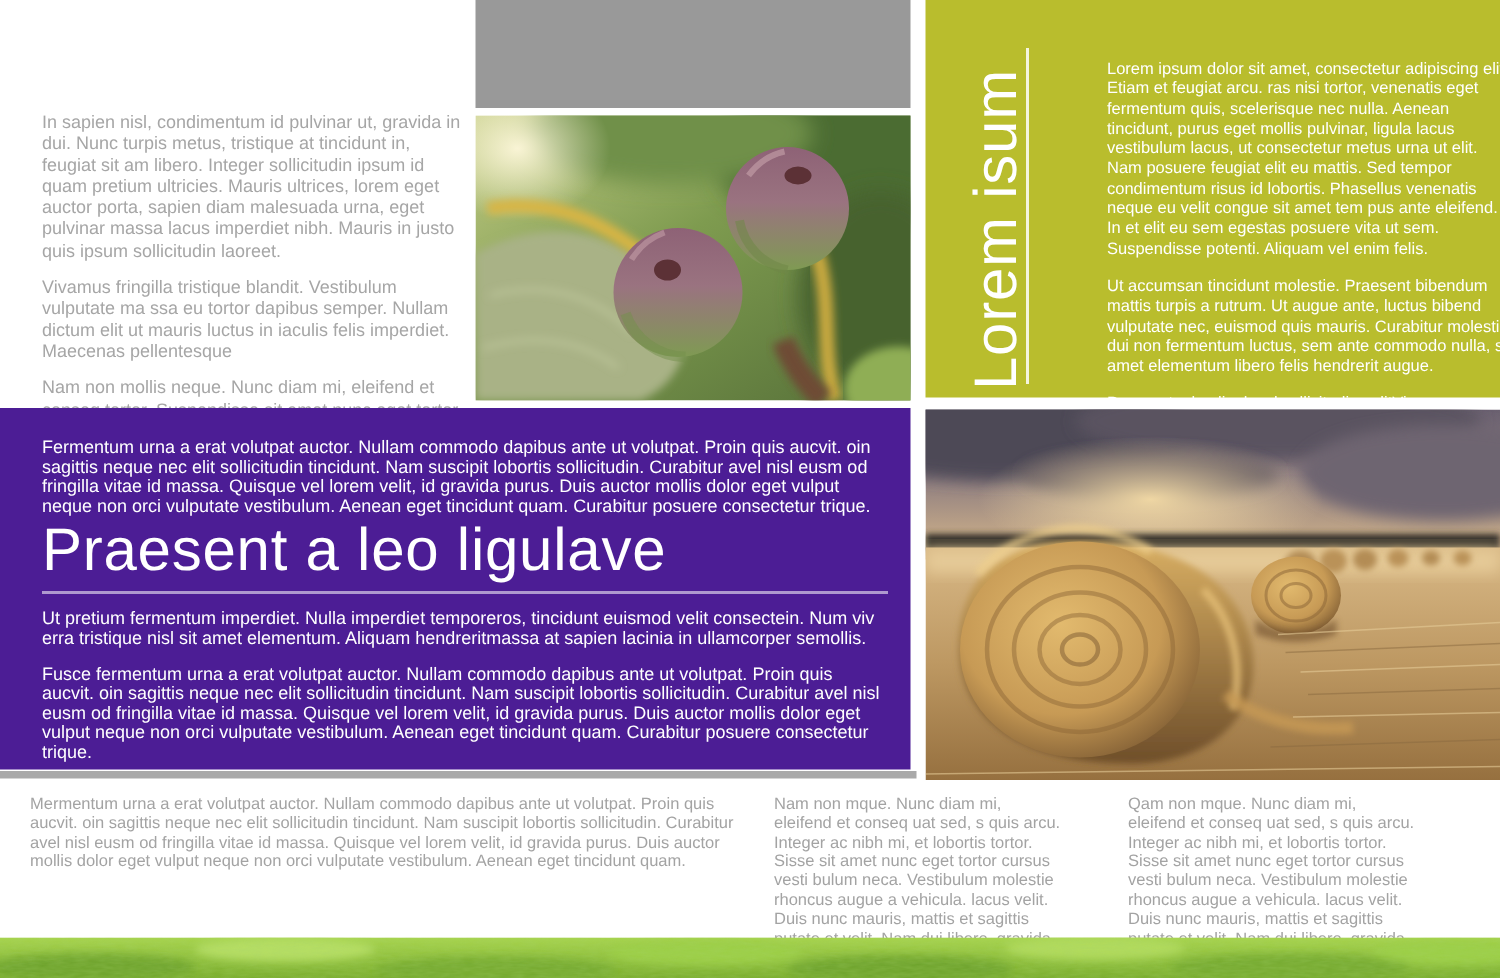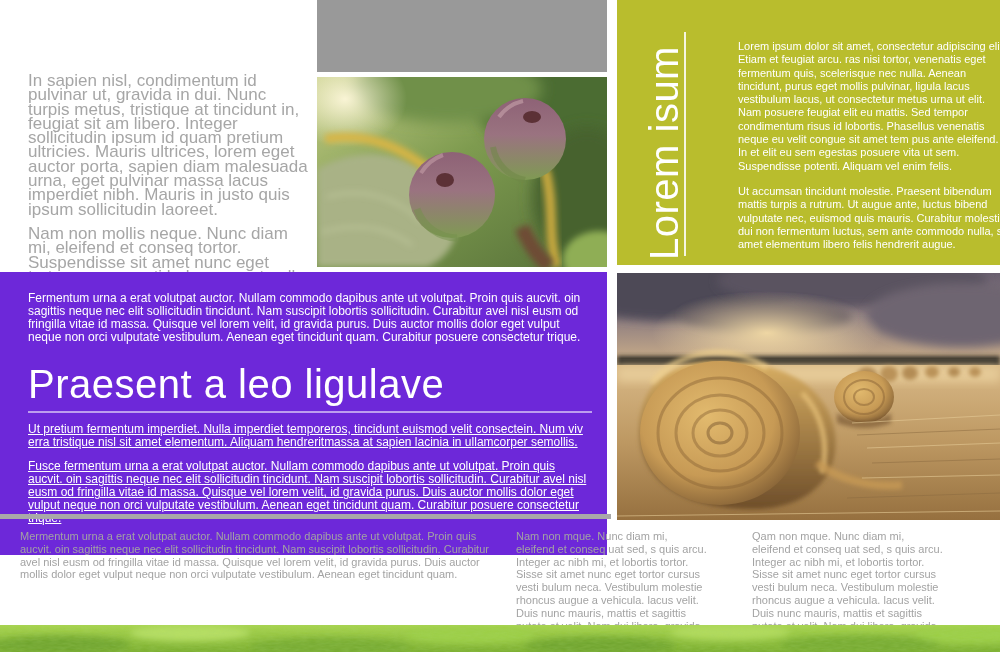--- a/index.html
+++ b/index.html
@@ -10,21 +10,21 @@
     height: 652px;
     background: #ffffff;
     overflow: hidden;
     font-family: "Liberation Sans", sans-serif;
   }
   
   .left-col {
     position: absolute;
     left: 28px; top: 74px; width: 284px;
     color: #a6a6a6;
-    font-size: 17px; line-height: 14.3px;
+    font-size: 12px; line-height: 14.3px;
   }
   .left-col p { margin-bottom: 10px; }
   
   .gray-box {
     position: absolute;
     left: 317px; top: 0; width: 290px; height: 72px;
     background: #999999;
   }
   
   .figs-photo   { position: absolute; left: 317px; top: 77px;  width: 290px; height: 190px; }
@@ -56,40 +56,40 @@
   .olive-text {
     position: absolute;
     left: 84px; top: 40px; width: 272px;
     color: #ffffff;
     font-size: 11px; line-height: 13.3px; margin-left: 37px;
   }
   .olive-text p { margin-bottom: 12px; }
   
   .green-panel {
     position: absolute;
-    left: 0; top: 272px; width: 607px; height: 283px;
-    background: #6d28d9;
+    left: 0; top: 272px; width: 607px; height: 241px;
+    background: #4c1d95;
     color: #ffffff;
   }
   .green-inner { position: absolute; left: 28px; top: 20px; width: 564px; }
   .green-intro { font-size: 12px; line-height: 12.9px; }
   .green-heading {
-    margin-top: 18px;
+    margin-top: 1px;
     font-size: 40px;
     line-height: 44px;
     font-weight: 400;
     letter-spacing: 0.5px;
     color: #ffffff;
   }
   .heading-underline {
     margin-top: 5px;
     width: 564px; height: 2px;
     background: rgba(255,255,255,0.55);
   }
-  .green-body { margin-top: 10px; font-size: 12px; line-height: 12.9px; text-decoration: underline; }
+  .green-body { margin-top: 10px; font-size: 12px; line-height: 12.9px; }
   .green-body p { margin-bottom: 12px; }
   
   .shadow-bar {
     position: absolute;
     left: 0; top: 514px; width: 611px; height: 5px;
     background: #a9a9a9;
   }
   
   .bottom-col {
     position: absolute;
@@ -101,20 +101,21 @@
   .bottom-col-2 { left: 516px; width: 192px; }
   .bottom-col-3 { left: 752px; width: 192px; }
 </style>
 </head>
 <body>
 
 <div class="page">
 
   <div class="left-col">
     <p>In sapien nisl, condimentum id pulvinar ut, gravida in dui. Nunc turpis metus, tristique at tincidunt in, feugiat sit am libero. Integer sollicitudin ipsum id quam pretium ultricies. Mauris ultrices, lorem eget auctor porta, sapien diam malesuada urna, eget pulvinar massa lacus imperdiet nibh. Mauris in justo quis ipsum sollicitudin laoreet.</p>
+    <p>Vivamus fringilla tristique blandit. Vestibulum vulputate ma ssa eu tortor dapibus semper. Nullam dictum elit ut mauris luctus in iaculis felis imperdiet. Maecenas pellentesque</p>
     <p>Nam non mollis neque. Nunc diam mi, eleifend et conseq tortor. Suspendisse sit amet nunc eget tortor cursus vesti bulum nec ut nulla. Vestibulum molestie rhoncus augue a vehicula. Duis et lacus velit. Duis nunc mauris, mattis et sagittis eget, vulputate et velit. Nam dui libero, gravida sed mattis et, vehicula eu massa.</p>
   </div>
 
   <div class="gray-box"></div>
 
   <div class="figs-photo">
     <svg width="290" height="190" viewBox="0 0 290 190">
       <defs>
         <linearGradient id="figbg" x1="0" y1="0" x2="1" y2="1">
           <stop offset="0" stop-color="#c3cc86"></stop>

